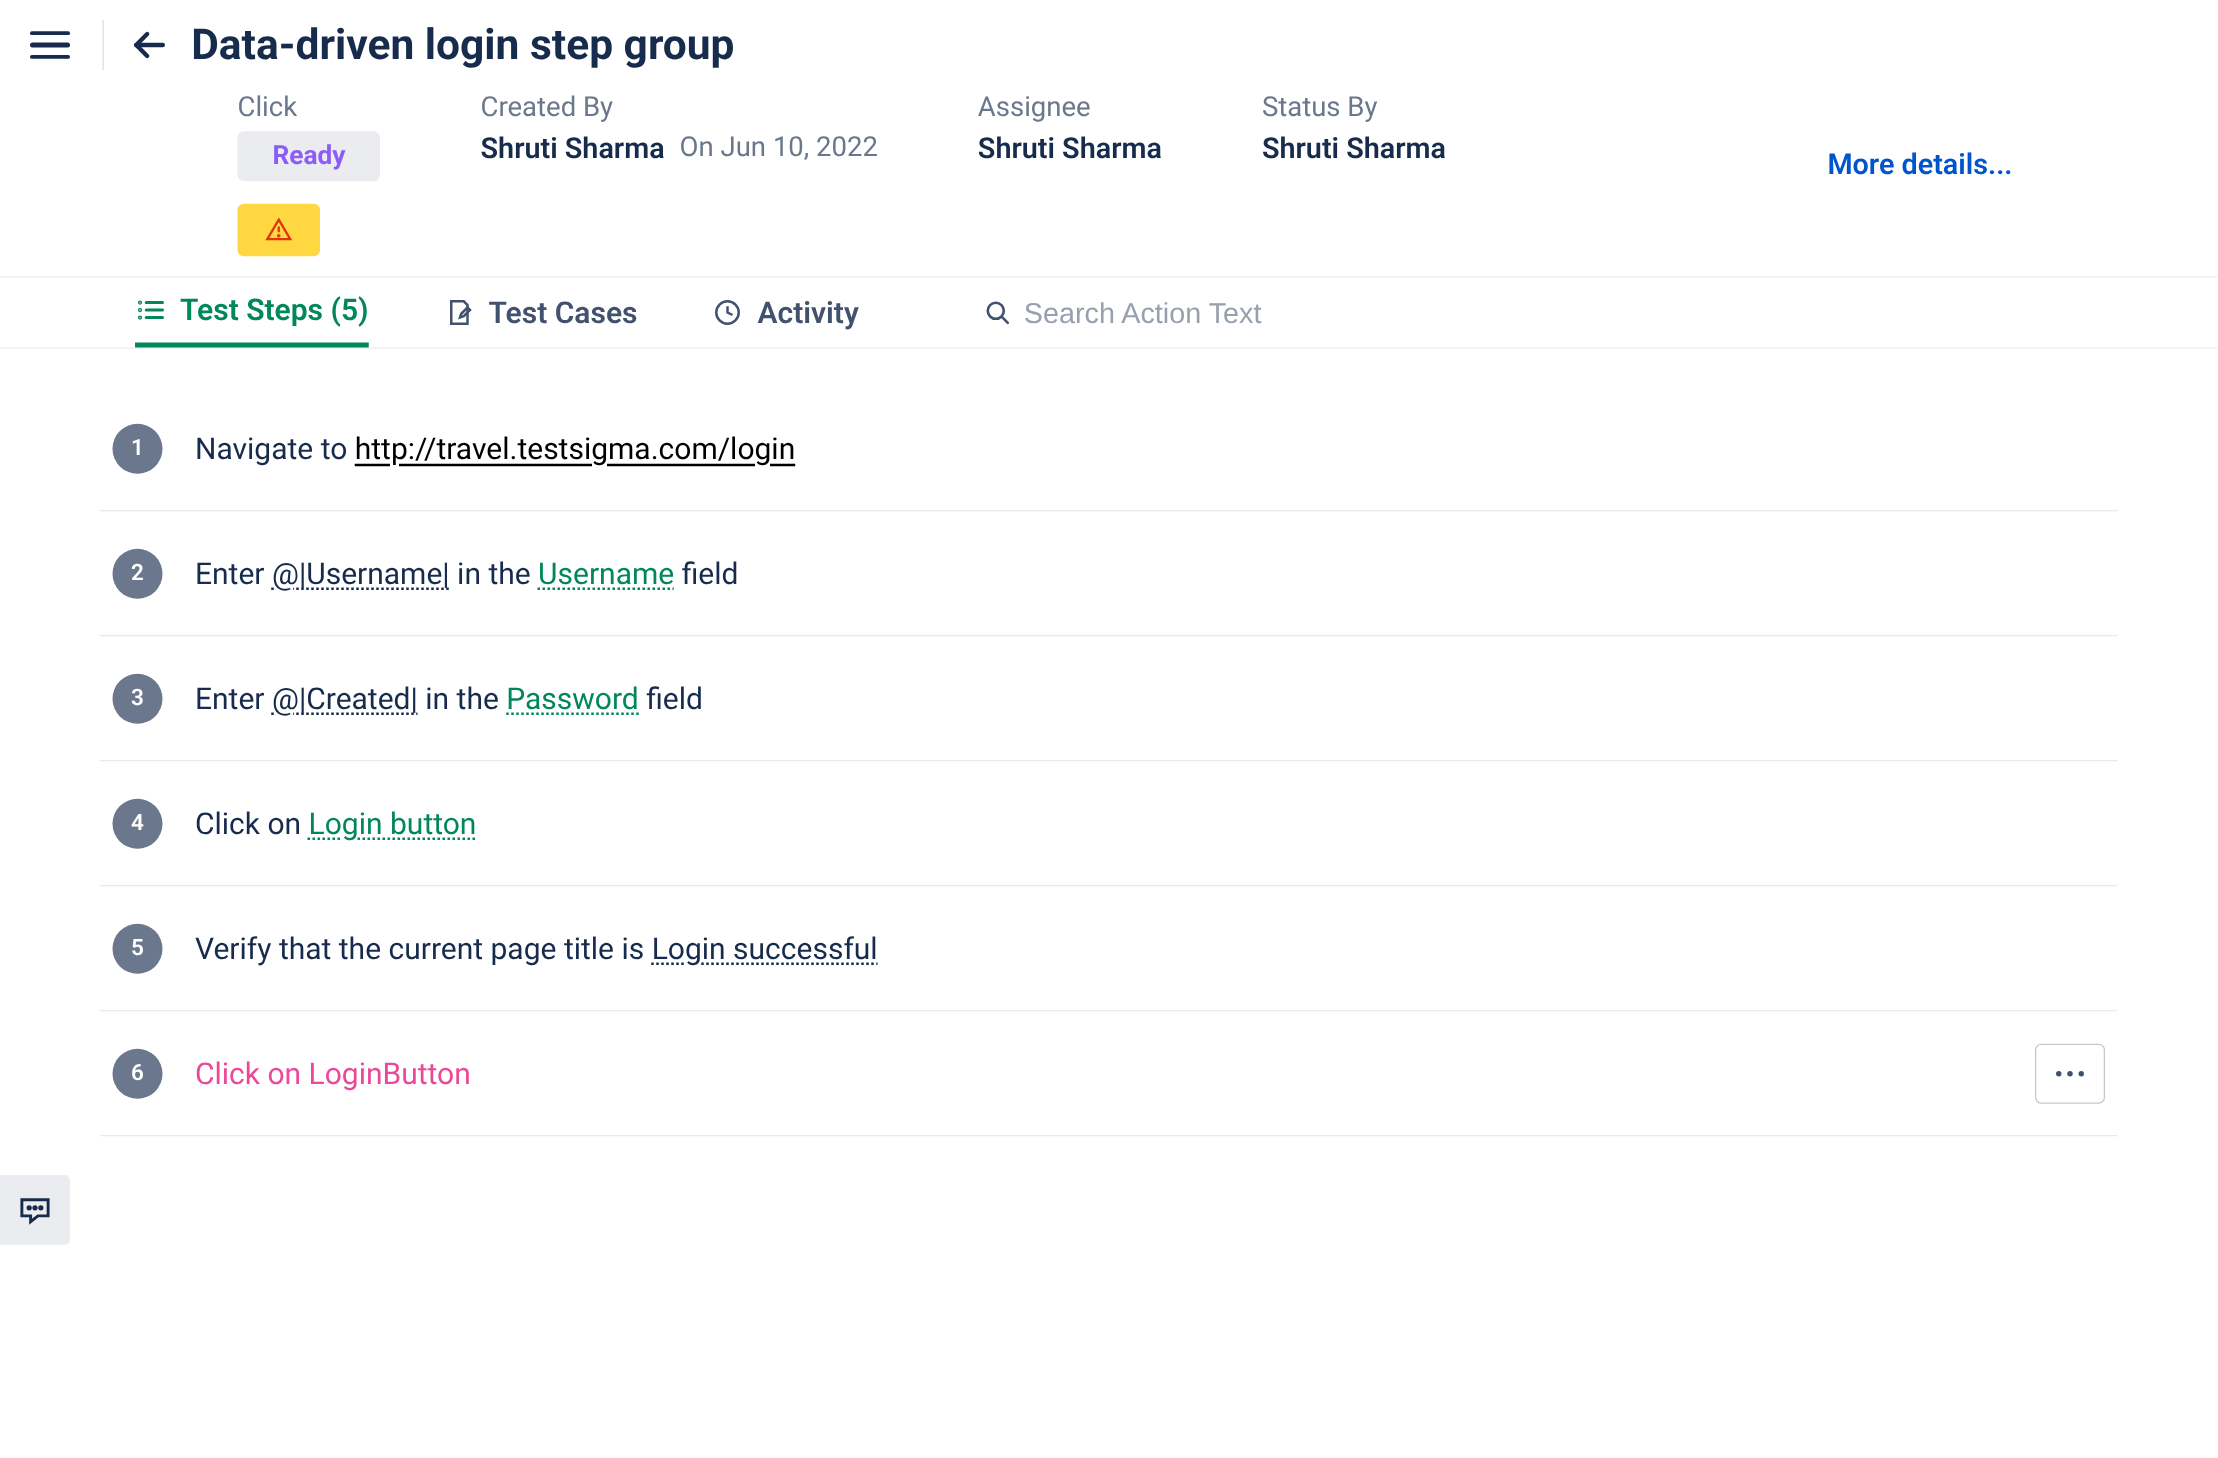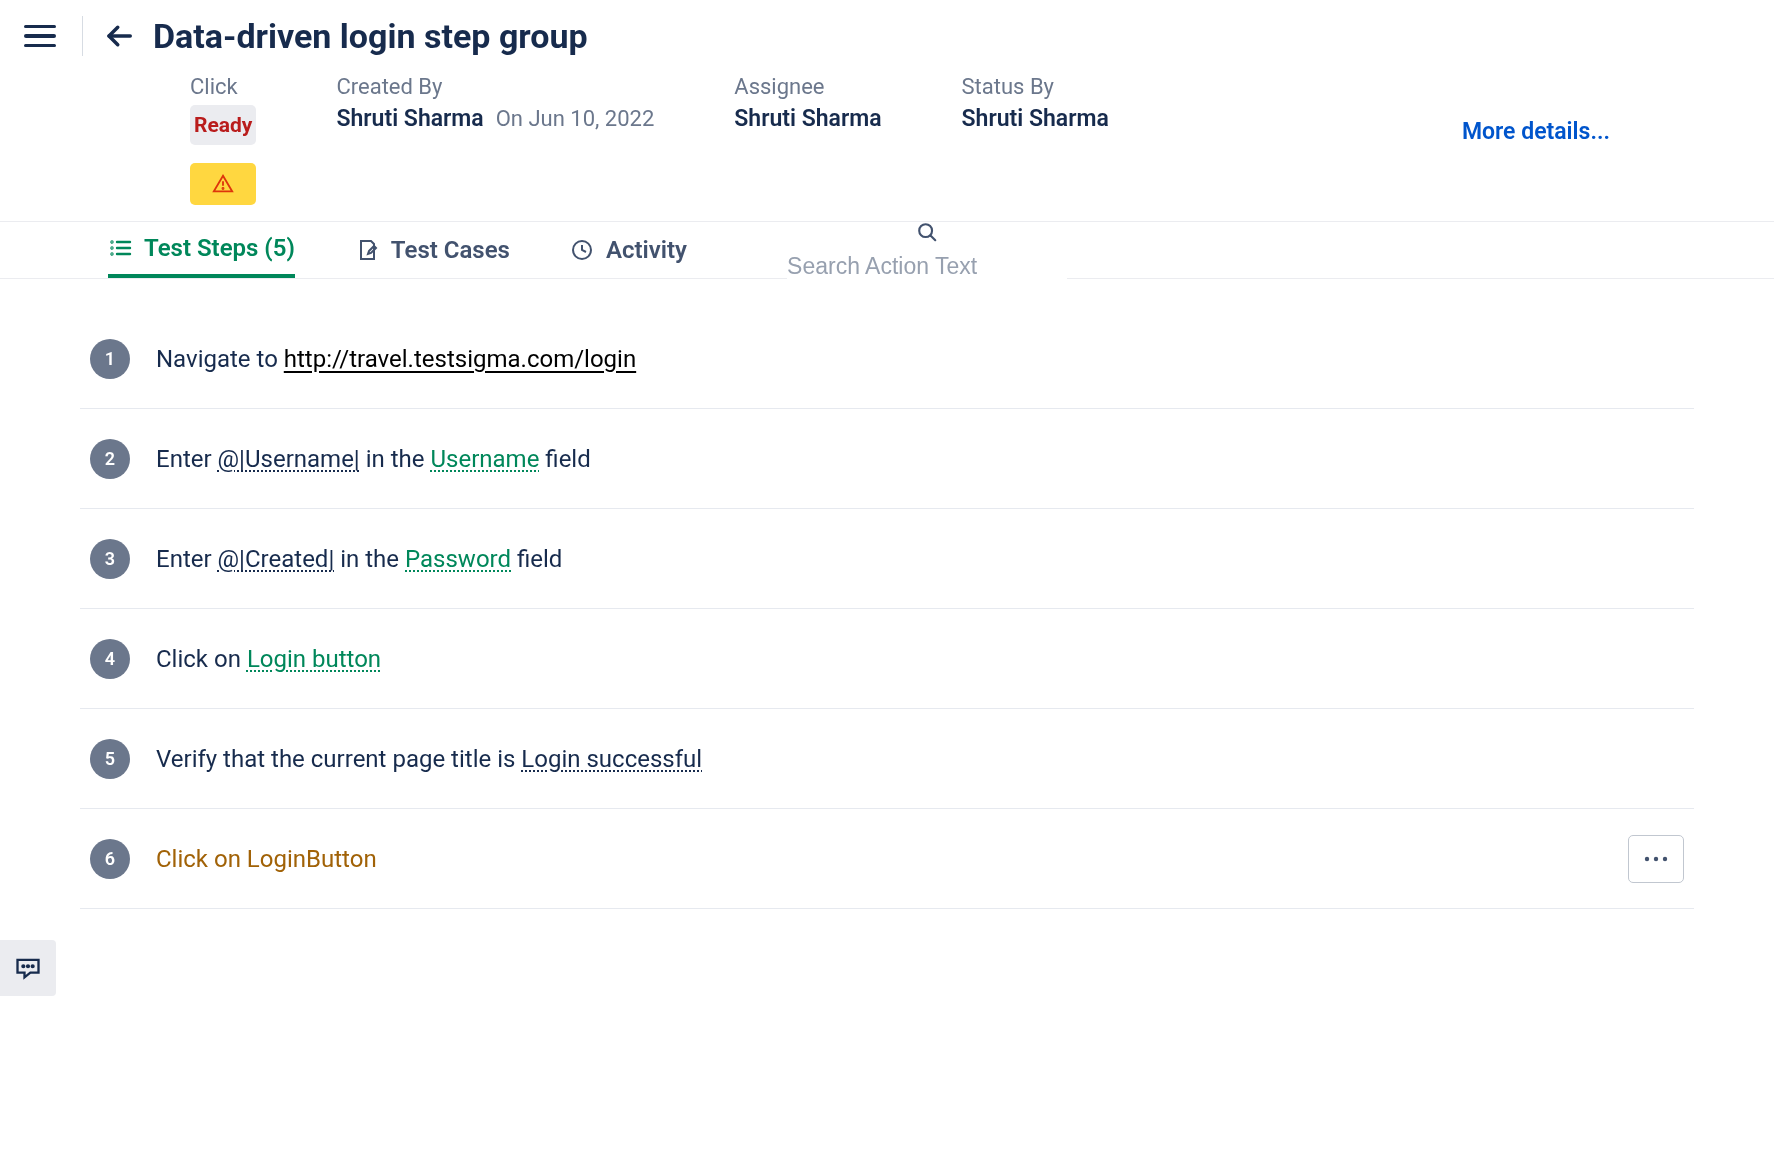--- a/index.html
+++ b/index.html
@@ -38,22 +38,22 @@
     gap: 80px;
     padding: 10px 24px 0 190px;
     align-items: flex-start;
   }
   .meta-block { display: flex; flex-direction: column; gap: 6px; }
   .meta-label { font-size: 22px; color: #6b778c; }
   .meta-value-row { display: flex; align-items: center; gap: 12px; }
   .meta-value { font-size: 23px; font-weight: 600; color: #172b4d; }
   .meta-sub { font-size: 22px; color: #6b778c; }
   .badge-ready {
-    background: #ebecf0; color: #b91c1c; font-weight: 700; font-size: 21px;
-    padding: 8px 4px; border-radius: 5px;
+    background: #ebecf0; color: #8b5cf6; font-weight: 700; font-size: 21px;
+    padding: 8px 28px; border-radius: 5px;
   }
   .more-details {
     font-size: 23px; font-weight: 600; color: #0055cc; cursor: pointer;
     align-self: flex-end;
     margin-left: auto;
     padding-top: 26px;
     padding-right: 140px;
   }
 
   
@@ -90,21 +90,20 @@
   .tab svg { width: 24px; height: 24px; }
   .tab.active {
     color: #00875a;
     border-bottom: 4px solid #00875a;
     padding-bottom: 0;
   }
   .tab.active svg { stroke: #00875a; }
   .search-wrap {
     display: flex; align-items: center; gap: 10px;
     margin-left: 40px;
-    flex-direction: column;
   }
   .search-wrap svg { width: 22px; height: 22px; }
   .search-input {
     border: none; outline: none; font-size: 23px; color: #172b4d;
     width: 280px;
   }
   .search-input::placeholder { color: #97a0af; }
 
   
   .steps {
@@ -121,21 +120,21 @@
     width: 40px; height: 40px; border-radius: 50%;
     background: #6b778c; color: #fff; font-size: 18px; font-weight: 600;
     display: flex; align-items: center; justify-content: center;
     flex-shrink: 0;
   }
   .step-text { font-size: 24px; color: #172b4d; flex: 1; }
   .step-text .url { color: #000000; text-decoration: underline; text-underline-offset: 4px; }
   .step-text .param { color: #172b4d; text-decoration: underline dotted; text-underline-offset: 4px; text-decoration-thickness: 1.5px; }
   .step-text .element { color: #00875a; text-decoration: underline dotted; text-underline-offset: 4px; text-decoration-thickness: 1.5px; }
   .step-text .valtxt { color: #172b4d; text-decoration: underline dotted; text-underline-offset: 4px; text-decoration-thickness: 1.5px; }
-  .step-placeholder { color: #a16207; }
+  .step-placeholder { color: #ec4899; }
   .step-more-btn {
     width: 56px; height: 48px; border: 1px solid #c1c7d0; border-radius: 5px;
     display: flex; align-items: center; justify-content: center; cursor: pointer;
     margin-right: 10px;
   }
   .step-more-btn svg { width: 26px; height: 8px; }
 
   
   .chat-widget {
     position: absolute;

